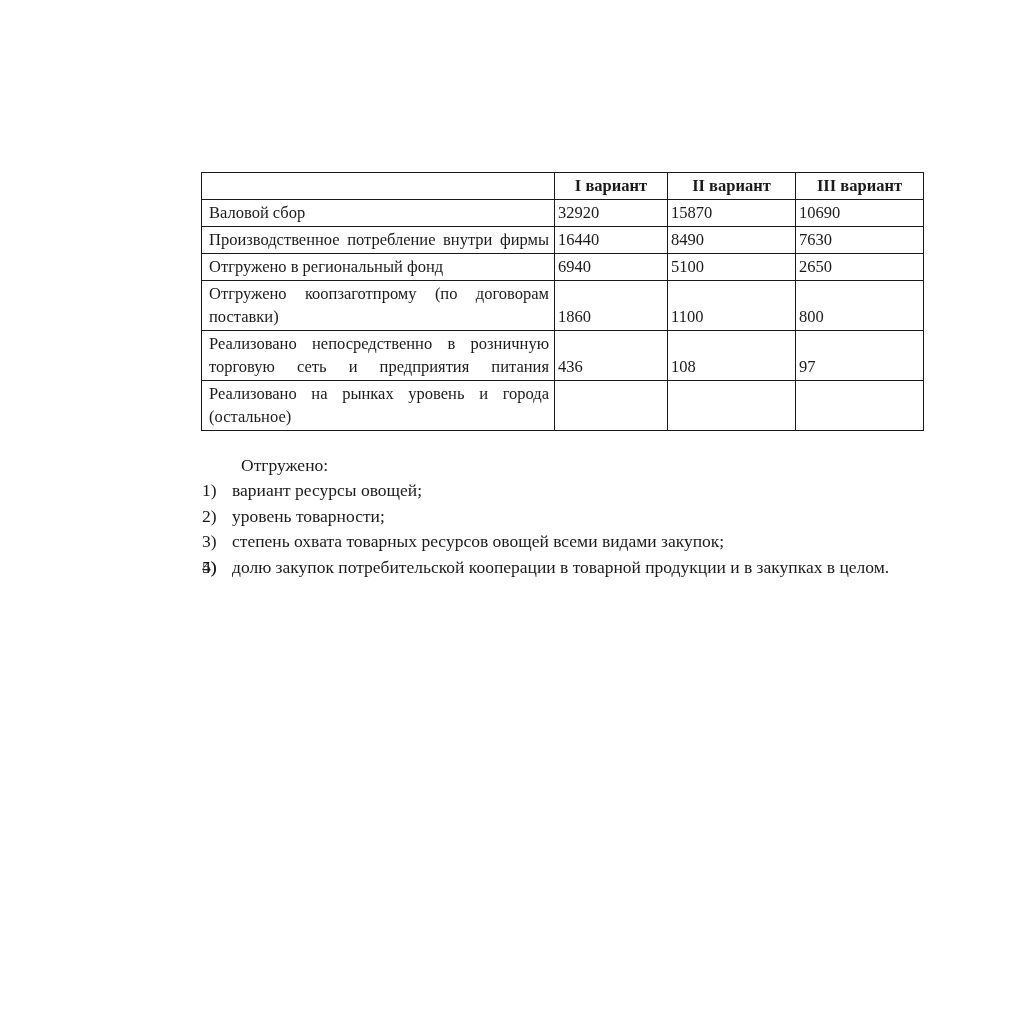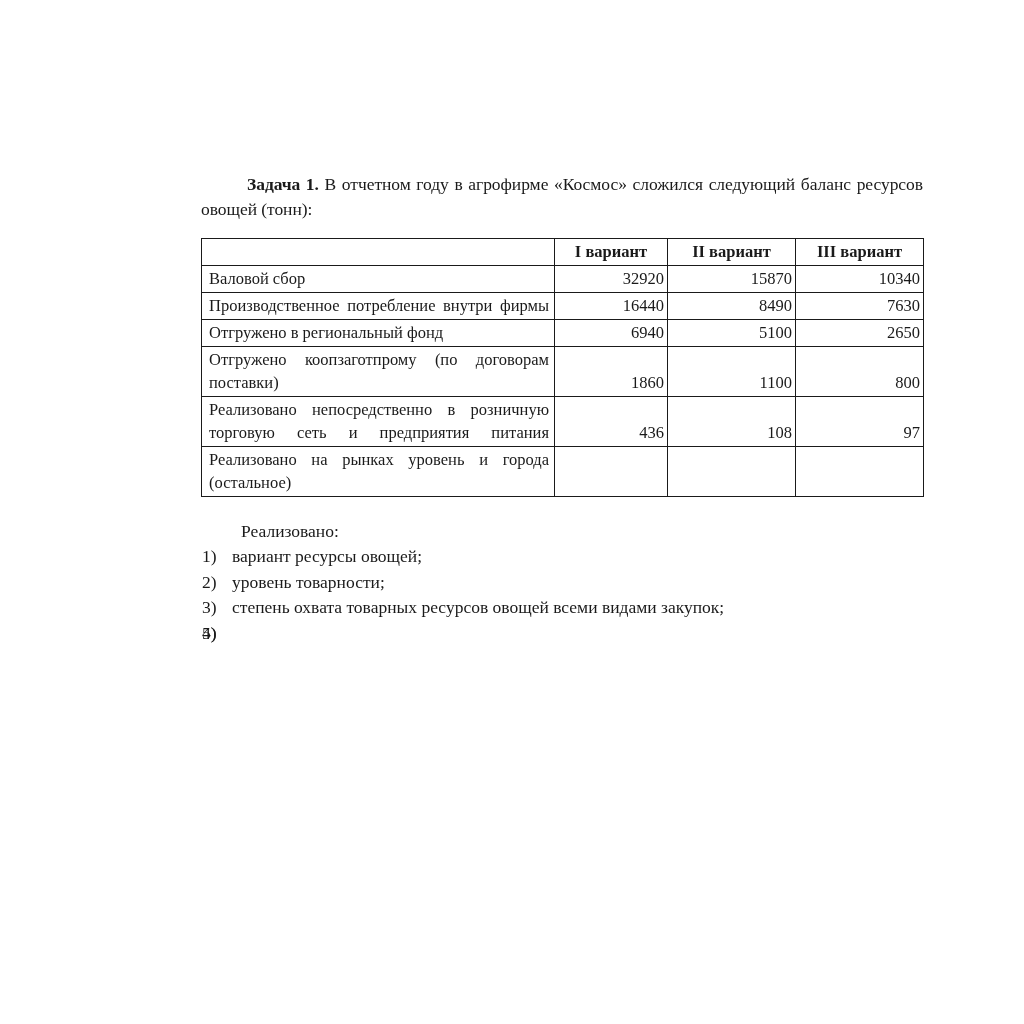--- a/index.html
+++ b/index.html
@@ -51,21 +51,21 @@
     text-align: justify;
     text-align-last: justify;
     padding: 1px 5px 2px 7px;
     hyphens: none;
   }
   table.balance td.label.single {
     text-align: left;
     text-align-last: left;
   }
   table.balance td.val {
-    text-align: right;
+    text-align: left;
     padding: 1px 3px 2px 3px;
   }
   table.balance tr.head td {
     text-align: right;
     text-align-last: center;
     font-weight: bold;
     padding: 1px 3px 2px 3px;
     vertical-align: middle;
   }
   table.balance tr.head td.corner { border-right-width: 1.4px; }
@@ -107,42 +107,41 @@
     line-height: 25px;
     margin: 0;
     text-indent: 40px;
   }
 </style>
 </head>
 <body>
 
 <div class="page">
 
-  <p class="intro"><b>Задача 1.</b><span> В отчетном году в агрофирме «Космос» сложился следующий баланс ресурсов овощей (тонн):</span></p>
 
   <table class="balance">
     <colgroup>
       <col class="col-label">
       <col class="col-v1">
       <col class="col-v2">
       <col class="col-v3">
     </colgroup>
     <tbody>
       <tr class="head">
         <td class="corner"></td>
         <td>I вариант</td>
         <td>II вариант</td>
         <td>III вариант</td>
       </tr>
 
       <tr>
         <td class="label single">Валовой сбор</td>
         <td class="val">32920</td>
         <td class="val">15870</td>
-        <td class="val">10340</td>
+        <td class="val">10690</td>
       </tr>
 
       <tr>
         <td class="label">Производственное потребление внутри фирмы</td>
         <td class="val">16440</td>
         <td class="val">8490</td>
         <td class="val">7630</td>
       </tr>
 
       <tr>
@@ -168,24 +167,24 @@
 
       <tr>
         <td class="label">Реализовано на рынках уровень и города (остальное)</td>
         <td class="val"></td>
         <td class="val"></td>
         <td class="val"></td>
       </tr>
     </tbody>
   </table>
 
-  <p class="ask">Реализовано:</p>
+  <p class="ask">Отгружено:</p>
 
   <ol class="questions">
     <li><span class="num">1)</span><span>вариант ресурсы овощей;</span></li>
     <li><span class="num">2)</span><span>уровень товарности;</span></li>
     <li><span class="num">3)</span><span>степень охвата товарных ресурсов овощей всеми видами закупок;</span></li>
     <li><span class="num">4)</span></li>
-    <li><span class="num">5)</span></li>
+    <li><span class="num">5)</span><span>долю закупок потребительской кооперации в товарной продукции и в закупках в целом.</span></li>
   </ol>
 
 
 </div>
 
 </body></html>

